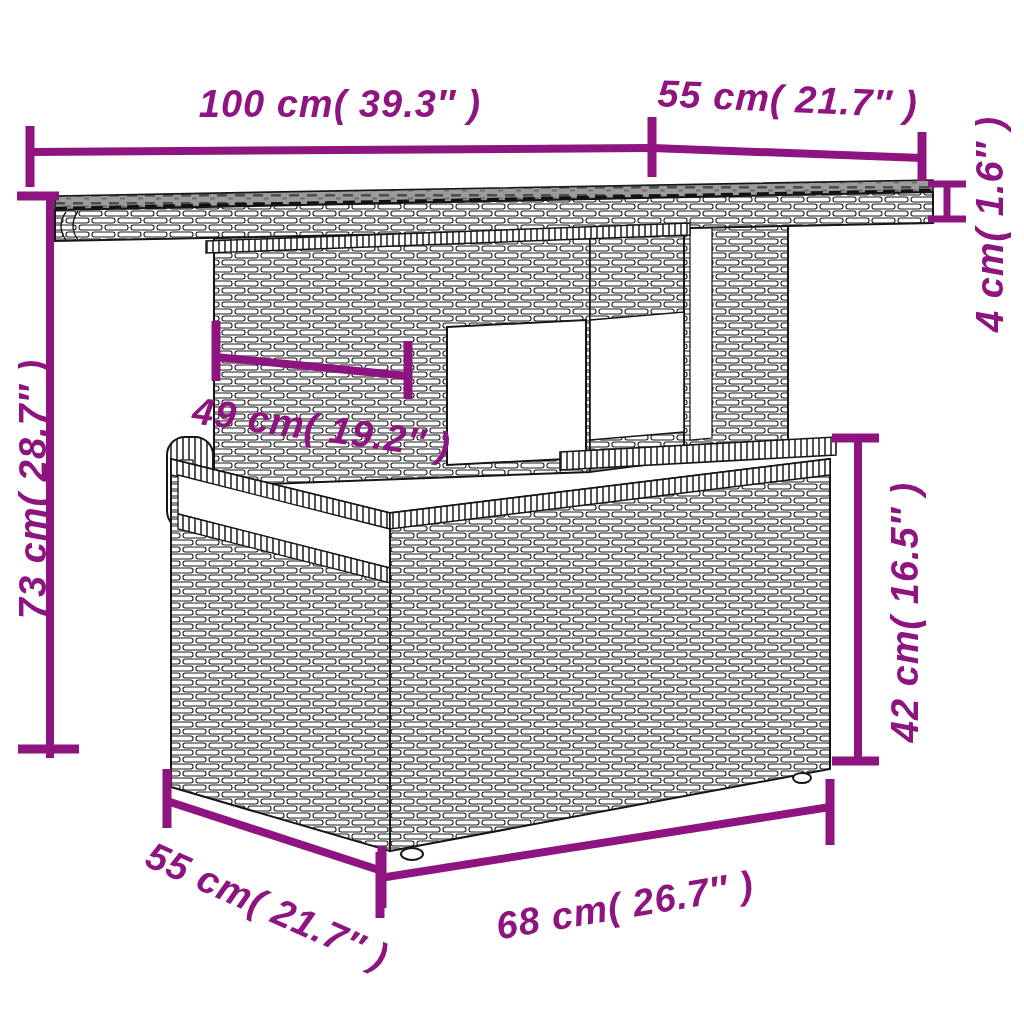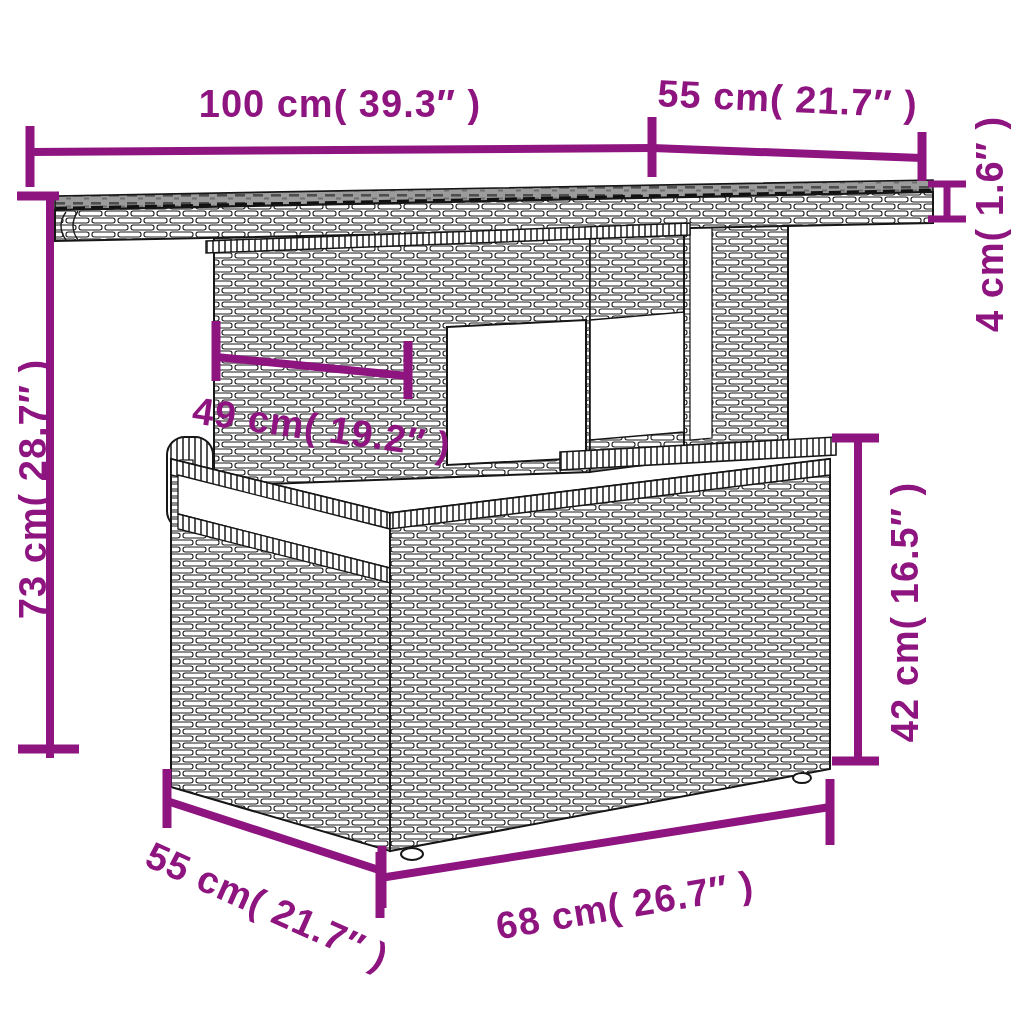--- a/index.html
+++ b/index.html
@@ -2,21 +2,21 @@
 <html style="--accent: #8E1480;"><head>
 <meta charset="utf-8">
 <style>
   html, body {
     margin: 0; padding: 0;
     width: 1024px; height: 1024px;
     background: #ffffff;
     overflow: hidden;
     font-family: "Liberation Sans", sans-serif;
   }
-  #stage { width: 864px; height: 1024px; position: relative; }
+  #stage { width: 864px; height: 1024px; position: relative; font-style: italic; }
   svg { display: block; }
   .dim-text {
     font-family: "Liberation Sans", sans-serif;
     font-weight: bold;
     font-size: 38px;
     letter-spacing: 1px;
     fill: var(--accent, #8E1480);
   }
   .dim-stroke { stroke: var(--accent, #8E1480); fill: none; }
   .ink { stroke: #161616; }

